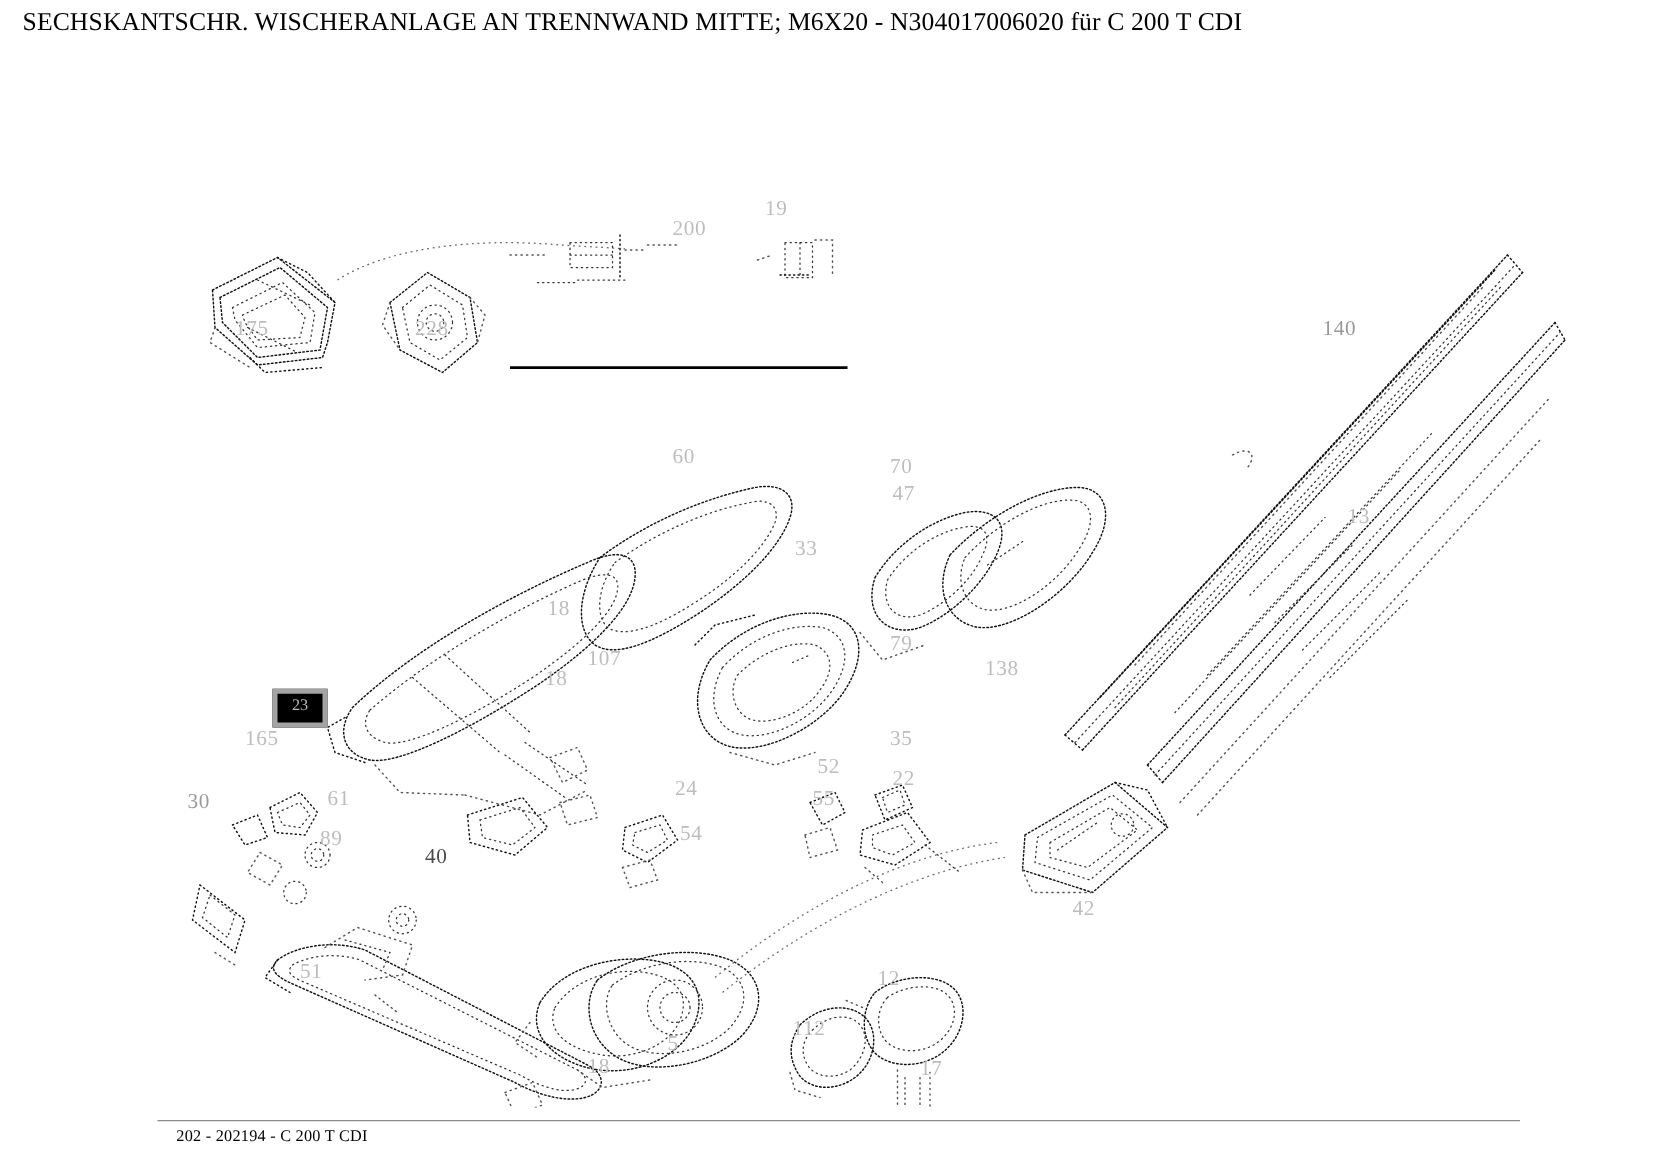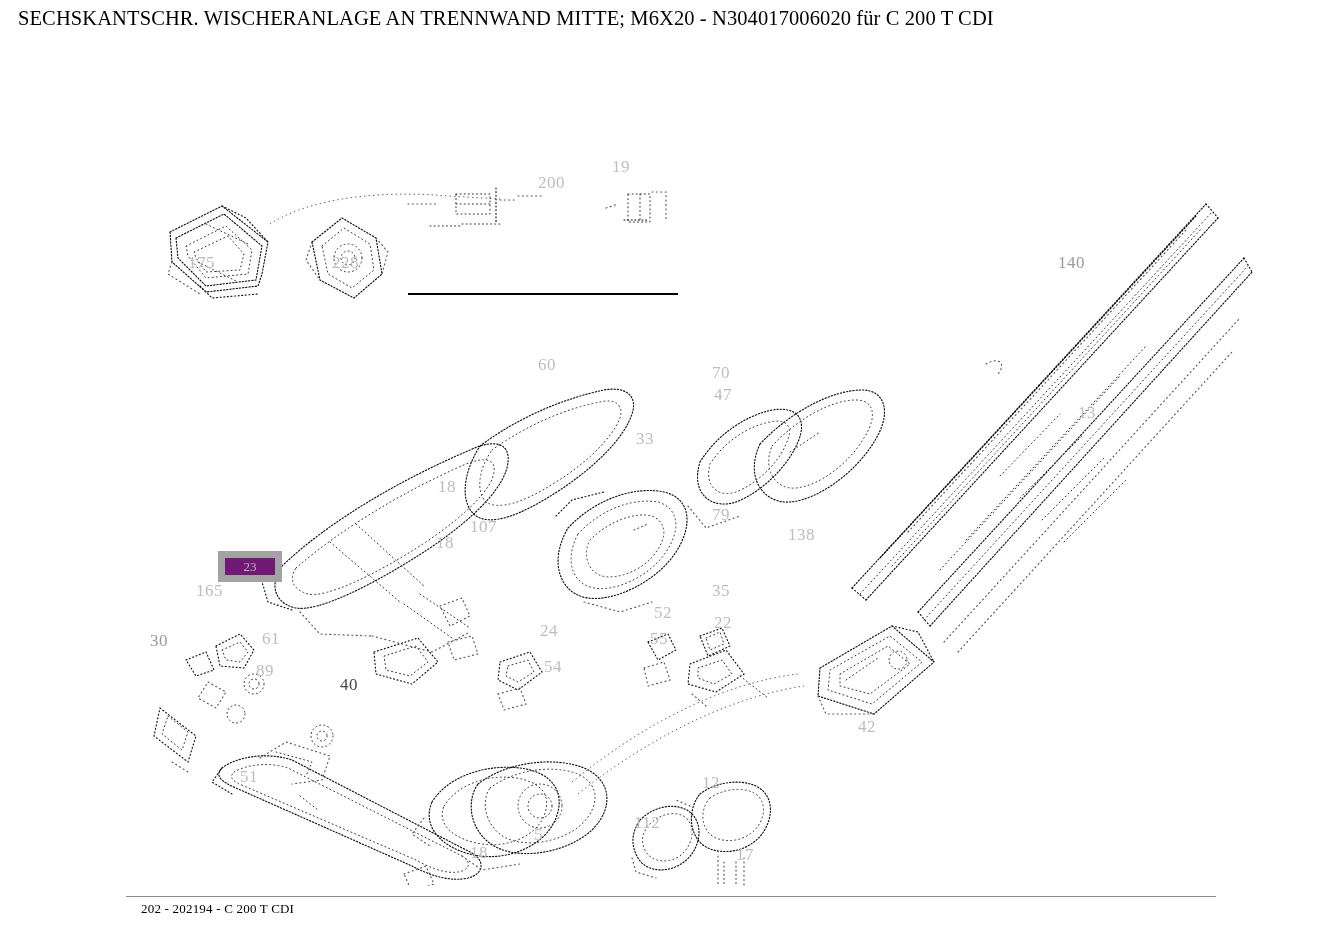--- a/index.html
+++ b/index.html
@@ -83,24 +83,24 @@
     letter-spacing: 0.5px;
   }
   .callout.strong { fill: #4a4a4a; }
   .callout.vfaint { fill: #bdbdbd; }
 
   
   #highlight-box {
     position: absolute;
     left: 218px;
     top: 551px;
-    width: 64px;
+    width: 44px;
     height: 31px;
-    border: 7px solid #a3a3a3;
-    background: #701a75;
+    border: 4px solid #a3a3a3;
+    background: #000000;
     box-sizing: border-box;
   }
   #highlight-box .hl-label {
     position: absolute;
     left: 0;
     top: 1px;
     width: 100%;
     text-align: center;
     font-family: "Liberation Serif", serif;
     font-size: 13px;

